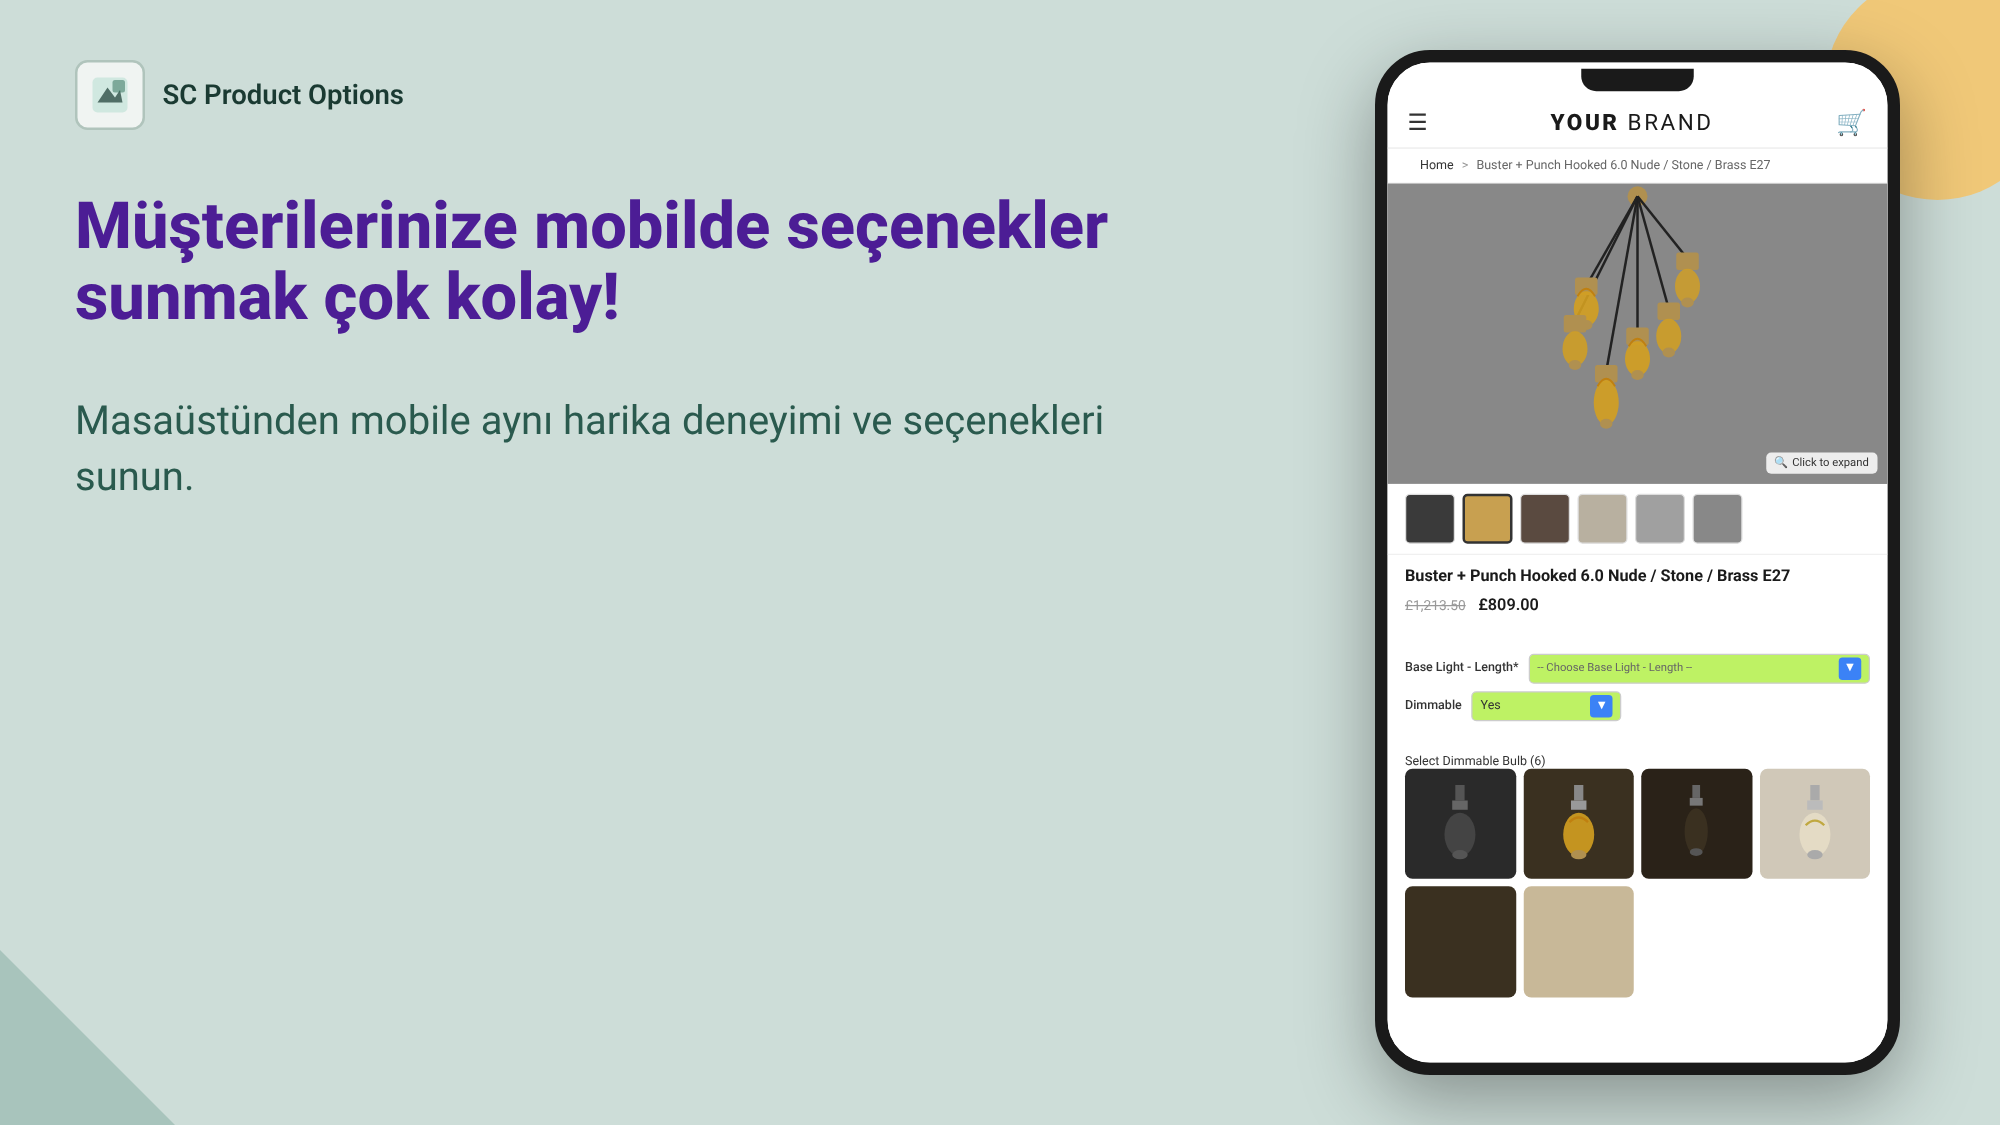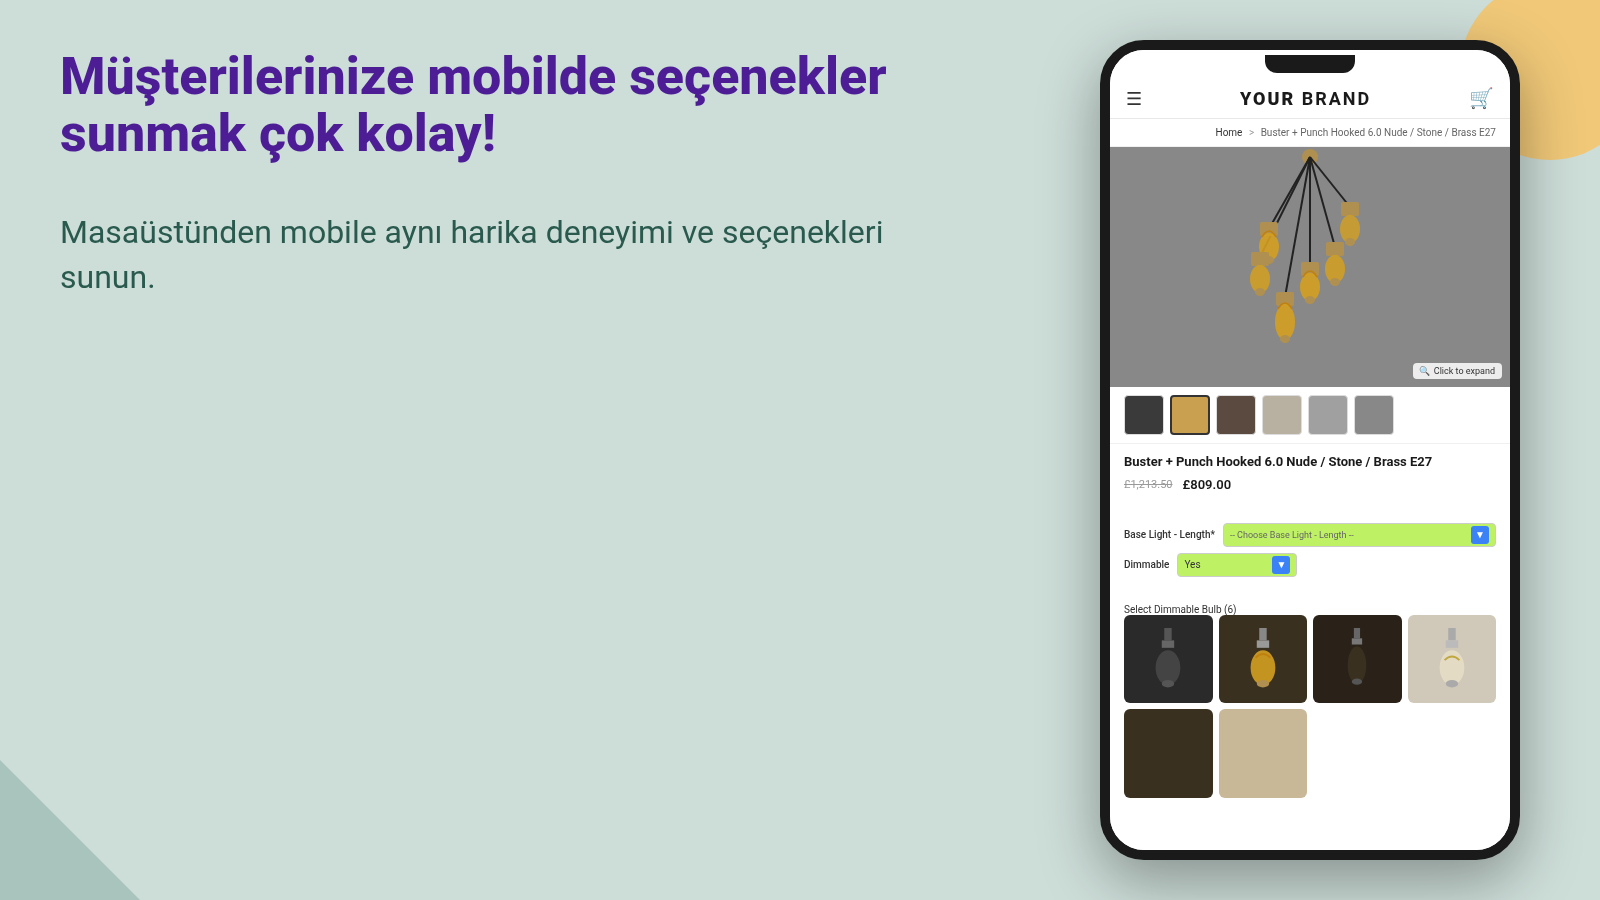--- a/index.html
+++ b/index.html
@@ -157,45 +157,44 @@
     }
 
     .brand-name {
       font-size: 18px;
       font-weight: 700;
       letter-spacing: 2px;
       color: #1a1a1a;
     }
 
     .brand-name span {
-      font-weight: 700;
+      font-weight: 400;
     }
 
     .cart-icon {
       font-size: 20px;
       color: #333;
     }
 
     
     .phone-content {
       flex: 1;
       overflow: hidden;
       background: #fff;
       display: flex;
       flex-direction: column;
     }
 
     
     .breadcrumb {
-      padding: 8px 14px;
+      padding: 8px 26px;
       font-size: 10px;
       color: #666;
       border-bottom: 1px solid #f0f0f0;
       flex-shrink: 0;
-      text-align: right;
     }
 
     .breadcrumb a {
       color: #333;
       text-decoration: none;
     }
 
     .breadcrumb-sep {
       margin: 0 4px;
       color: #999;
@@ -398,20 +397,30 @@
     .t1 { background: #3a3a3a; }
     .t2 { background: #c8a050; }
     .t3 { background: #5a4a40; }
     .t4 { background: #b8b0a0; }
   </style>
 </head>
 <body>
 
 <div class="left-panel">
 
+  <div class="logo-area">
+    <div class="logo-icon">
+      <svg width="32" height="32" viewBox="0 0 32 32">
+        <rect x="2" y="2" width="28" height="28" rx="4" fill="#d0e8e0"></rect>
+        <path d="M6 22 L14 10 L20 18 L24 12 L26 22 Z" fill="#1a3a32" opacity="0.7"></path>
+        <rect x="18" y="4" width="10" height="10" rx="2" fill="#2a6a54" opacity="0.5"></rect>
+      </svg>
+    </div>
+    <span class="logo-text">SC Product Options</span>
+  </div>
 
   <h1 class="headline">Müşterilerinize mobilde seçenekler sunmak çok kolay!</h1>
 
   <p class="subtext">Masaüstünden mobile aynı harika deneyimi ve seçenekleri sunun.</p>
 
   <div class="deco-triangle"></div>
 
 </div>
 
 <div class="right-panel">

